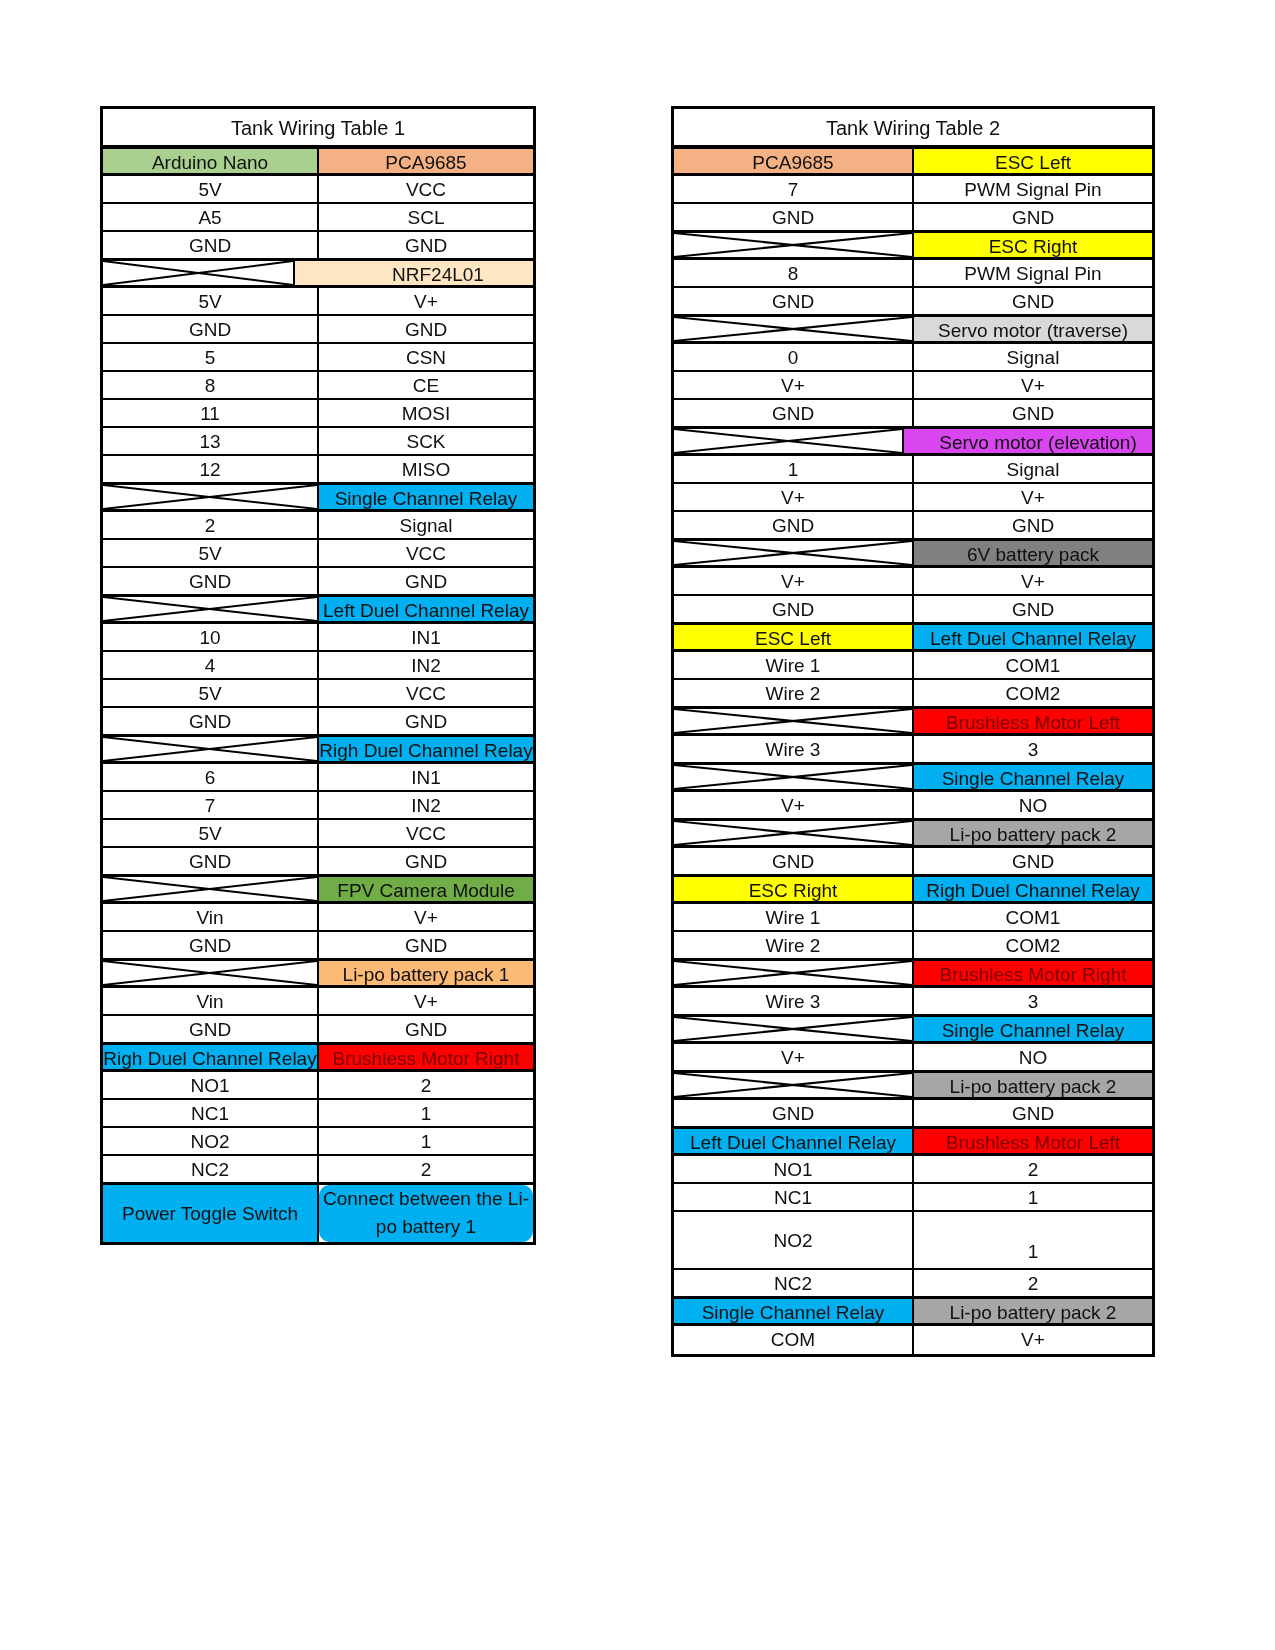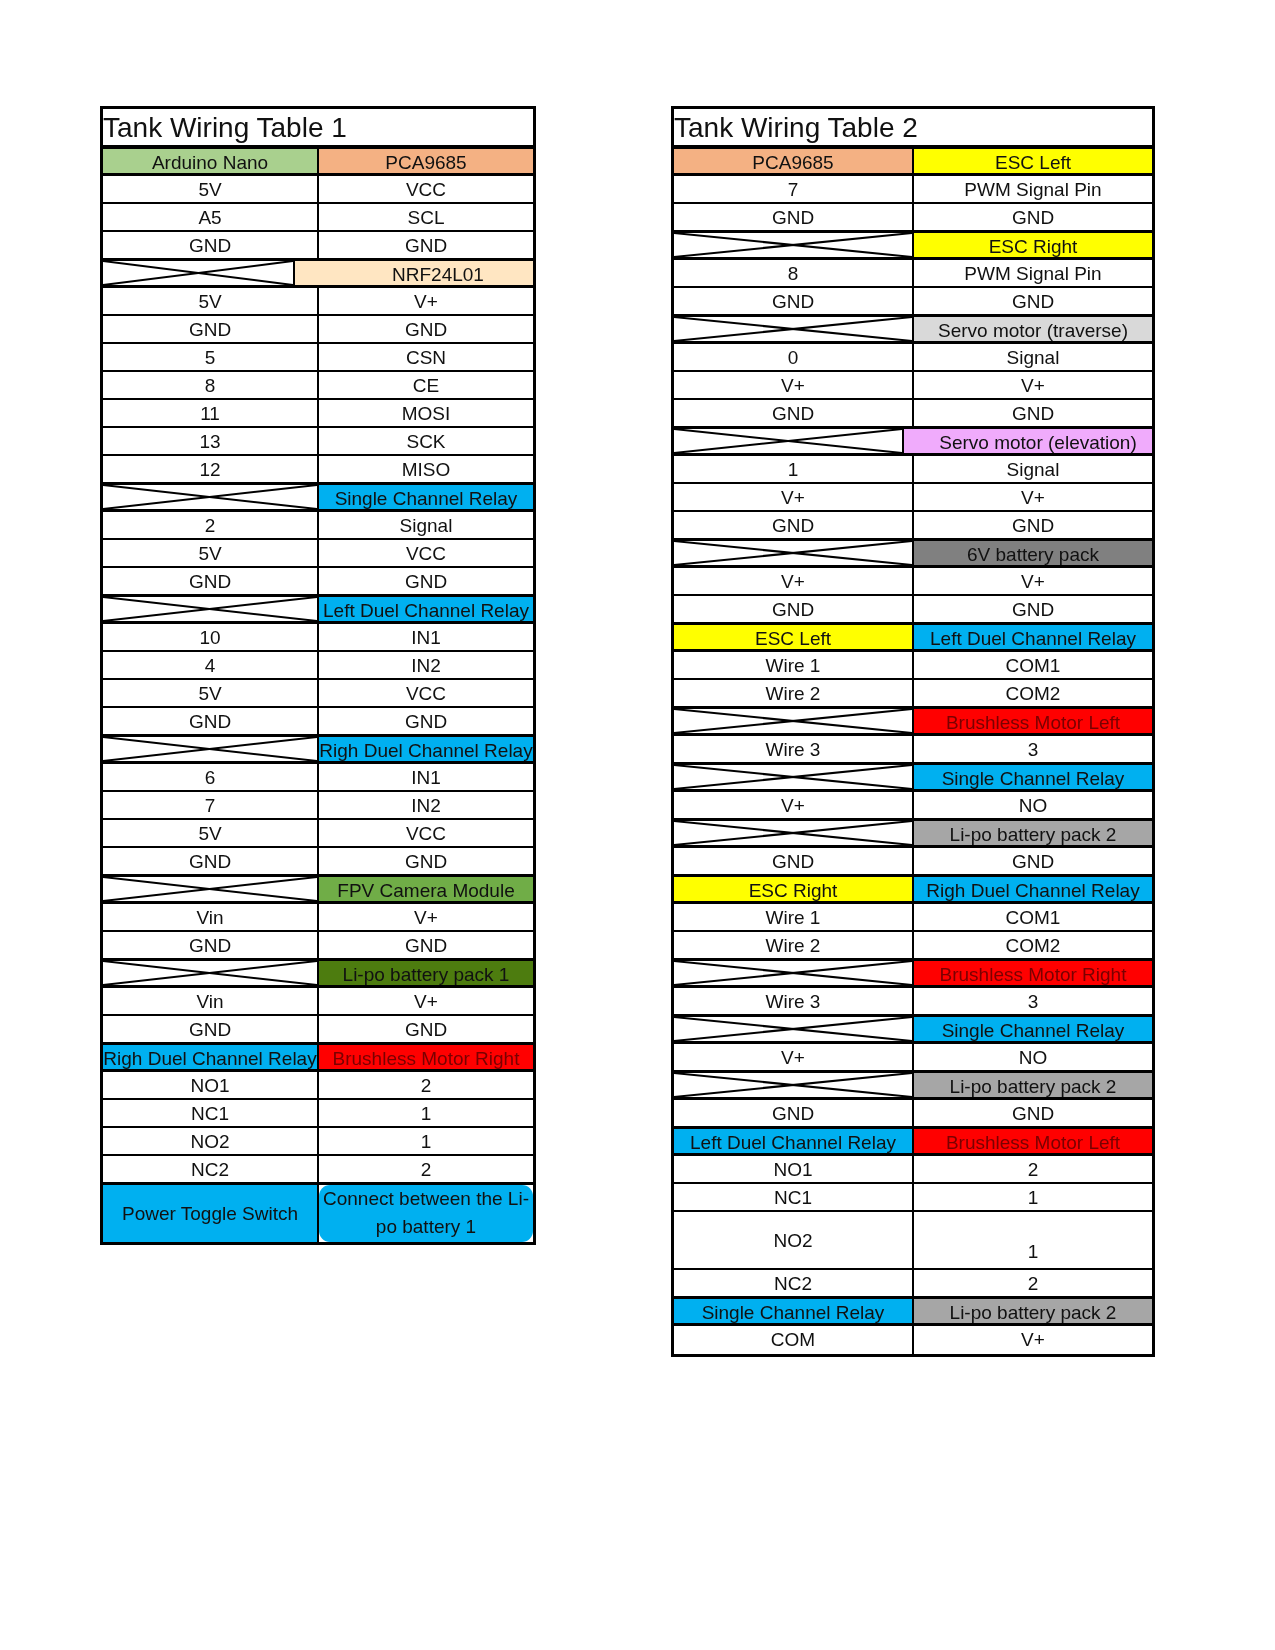--- a/index.html
+++ b/index.html
@@ -1,18 +1,18 @@
 <!DOCTYPE html>
 <html><head>
 <meta charset="utf-8">
 <style>
   html,body{margin:0;padding:0;background:#fff;}
   body{width:1275px;height:1650px;position:relative;font-family:"Liberation Sans",sans-serif;color:#111;}
   .tbl{position:absolute;border:3px solid #000;box-sizing:border-box;}
-  .title{height:36px;border-bottom:3px solid #000;font-size:28px;line-height:38px;}
+  .title{height:36px;border-bottom:3px solid #000;font-size:20px;text-align:center;line-height:38px;}
   .row{display:flex;border-bottom:2px solid #000;height:28px;box-sizing:border-box;}
   .row.hdr{border-top:1px solid #000;border-bottom:3px solid #000;}
   .row:last-child{border-bottom:none;}
   .cell{flex:1;text-align:center;font-size:19px;line-height:28px;white-space:nowrap;overflow:hidden;position:relative;}
   .cell:first-child{border-right:2px solid #000;}
   .cell.x svg{position:absolute;left:0;top:0;width:100%;height:100%;}
   .tall .cell{line-height:30px;}
 </style>
 </head>
 <body>
@@ -161,21 +161,21 @@
         <div class="cell">GND</div>
         <div class="cell">GND</div>
       </div>
       <div class="row hdr">
         <div class="cell x">
           <svg preserveAspectRatio="none" viewBox="0 0 100 10">
             <line x1="0" y1="0" x2="100" y2="10" stroke="#000" stroke-width="0.4" vector-effect="non-scaling-stroke" style="stroke-width:2px"></line>
             <line x1="0" y1="10" x2="100" y2="0" stroke="#000" style="stroke-width:2px" vector-effect="non-scaling-stroke"></line>
           </svg>
         </div>
-        <div class="cell" style="background: #4d7c0f;">Li-po battery pack 1</div>
+        <div class="cell" style="background: #fdba74;">Li-po battery pack 1</div>
       </div>
       <div class="row">
         <div class="cell">Vin</div>
         <div class="cell">V+</div>
       </div>
       <div class="row">
         <div class="cell">GND</div>
         <div class="cell">GND</div>
       </div>
       <div class="row hdr">
@@ -258,21 +258,21 @@
         <div class="cell">GND</div>
         <div class="cell">GND</div>
       </div>
       <div class="row hdr">
         <div class="cell x">
           <svg preserveAspectRatio="none" viewBox="0 0 100 10">
             <line x1="0" y1="0" x2="100" y2="10" stroke="#000" stroke-width="0.4" vector-effect="non-scaling-stroke" style="stroke-width:2px"></line>
             <line x1="0" y1="10" x2="100" y2="0" stroke="#000" style="stroke-width:2px" vector-effect="non-scaling-stroke"></line>
           </svg>
         </div>
-        <div class="cell" style="background: #f0abfc; padding-left: 20px;">Servo motor (elevation)</div>
+        <div class="cell" style="background: #d946ef; padding-left: 20px;">Servo motor (elevation)</div>
       </div>
       <div class="row">
         <div class="cell">1</div>
         <div class="cell">Signal</div>
       </div>
       <div class="row">
         <div class="cell">V+</div>
         <div class="cell">V+</div>
       </div>
       <div class="row">

